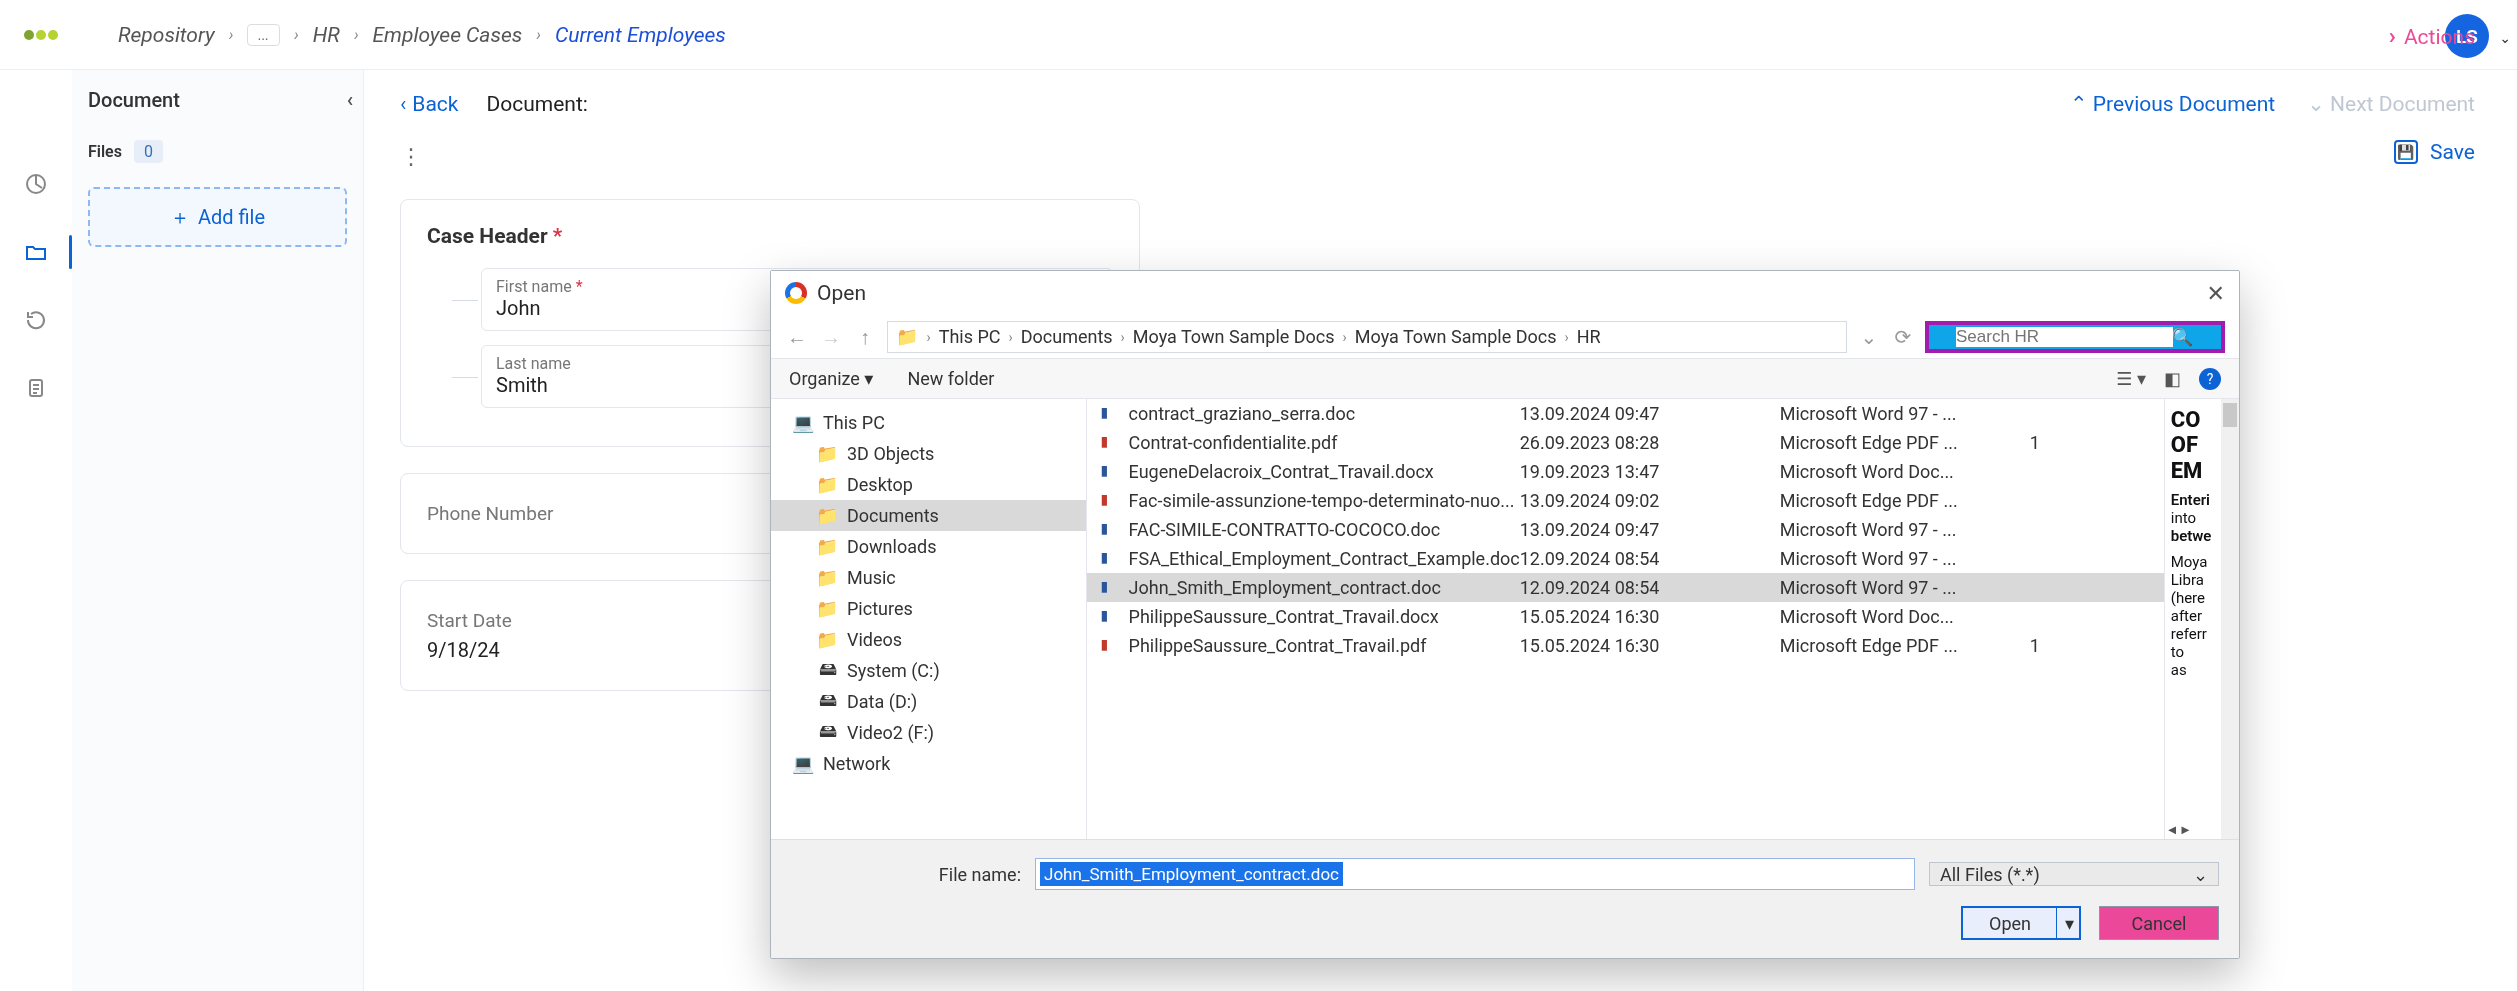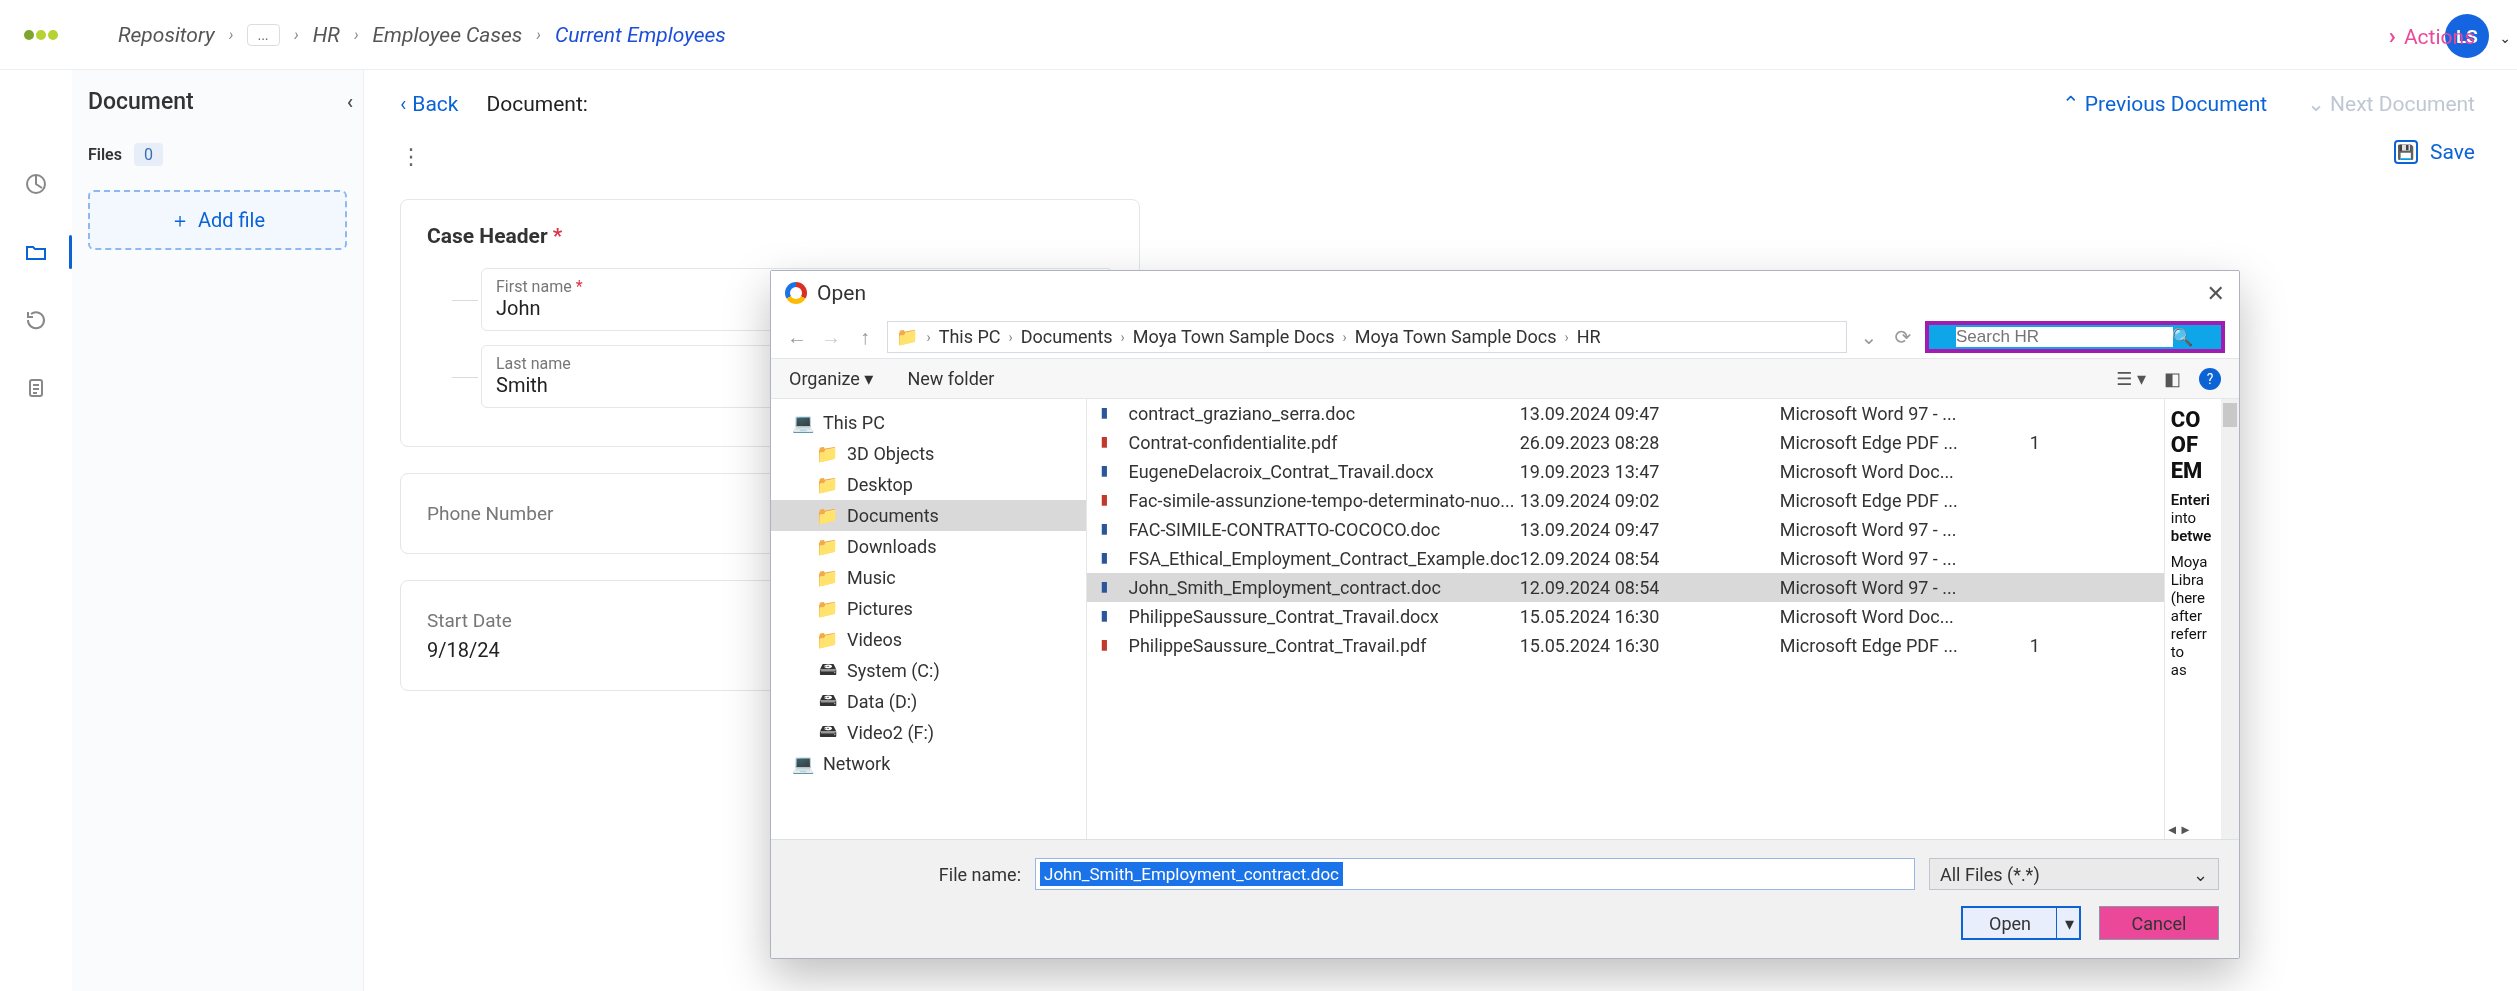--- a/index.html
+++ b/index.html
@@ -53,40 +53,40 @@
     content:""; position:absolute; right:0; width:3px; height:34px; background:#0b63d6; border-radius:2px;
   }
   .rail-icon-wrap{ position:relative; width:100%; display:flex; justify-content:center;}
 
   .doc-sidebar {
     position:absolute; left:72px; top:70px; width:292px; bottom:0;
     border-right:1px solid #eee; padding:18px 16px;
     background:#fafbfc;
   }
   .doc-sidebar-head { display:flex; align-items:center; justify-content:space-between; margin-bottom:28px;}
-  .doc-sidebar-head h3{ font-size:23px; font-weight:500; color:#333;}
+  .doc-sidebar-head h3{ font-size:20px; font-weight:500; color:#333;}
   .collapse-icon{ font-size:20px; color:#555; letter-spacing:-6px;}
   .files-row{ display:flex; align-items:center; gap:12px; margin-bottom:24px;}
   .files-row .lbl{ font-size:16px; font-weight:600;}
   .files-row .count{ background:#e7eef7; color:#3a6fb5; border-radius:4px; padding:2px 10px; font-size:16px;}
   .addfile-box{
     border:2px dashed #8fb8f2; border-radius:6px; background:#f3f8ff;
     color:#0b63d6; display:flex; align-items:center; justify-content:center;
     height:60px; font-size:20px; gap:8px;
   }
 
   
   .main {
     position:absolute; left:364px; right:0; top:70px; bottom:0;
     padding:22px 36px;
   }
   .main-head{ display:flex; align-items:center; gap:28px; margin-bottom:28px;}
   .back{ color:#0b63d6; font-size:21px; display:flex; align-items:center; gap:6px;}
   .doc-label{ font-size:21px; color:#222;}
-  .prevnext{ position:absolute; right:42px; top:22px; display:flex; gap:40px; font-size:21px; align-items:center;}
+  .prevnext{ position:absolute; right:42px; top:22px; display:flex; gap:32px; font-size:21px; align-items:center;}
   .prevnext .prev{ color:#0b63d6;}
   .prevnext .next{ color:#bfc8d2;}
   .savebar{ position:absolute; right:42px; top:70px; display:flex; align-items:center; gap:12px; color:#0b63d6; font-size:21px;}
   .actionsbar{ position:absolute; right:42px; top:-46px; display:flex; align-items:center; gap:14px; color:#ec4899; font-size:21px;}
   .expand-ic{ font-size:22px; letter-spacing:-6px;}
 
   .searchrow{ display:flex; align-items:center; gap:16px; margin-bottom:30px;}
   .search-field{
     width:290px; height:46px; border:1px solid #e3e6ea; border-radius:6px;
     display:flex; align-items:center; padding:0 14px; color:#888; gap:10px;
@@ -202,21 +202,21 @@
   }
   .fname-row label{ font-size:18px; color:#333;}
   .fname-input{
     width:880px; height:32px; border:1px solid #99b6e8; background:#fff;
     display:flex; align-items:center; padding:0 4px;
   }
   .fname-input span{
     background:#1a73e8; color:#fff; padding:2px 4px; font-size:17px;
   }
   .filter-dd{
-    width:290px; height:32px; border:1px solid #bfc6cf; background:#eaeaea;
+    width:290px; height:24px; border:1px solid #bfc6cf; background:#eaeaea;
     display:flex; align-items:center; justify-content:space-between; padding:0 10px;
     font-size:18px;
   }
   .btn-row{ display:flex; justify-content:flex-end; gap:18px;}
   .btn{
     width:120px; height:34px; border:1px solid #8a98ac; background:#ec4899;
     display:flex; align-items:center; justify-content:center; font-size:18px;
   }
   .btn.primary{ border:2px solid #0b63d6; background:#e8eefb;}
   .btn.split{ position:relative; padding-right:22px;}

